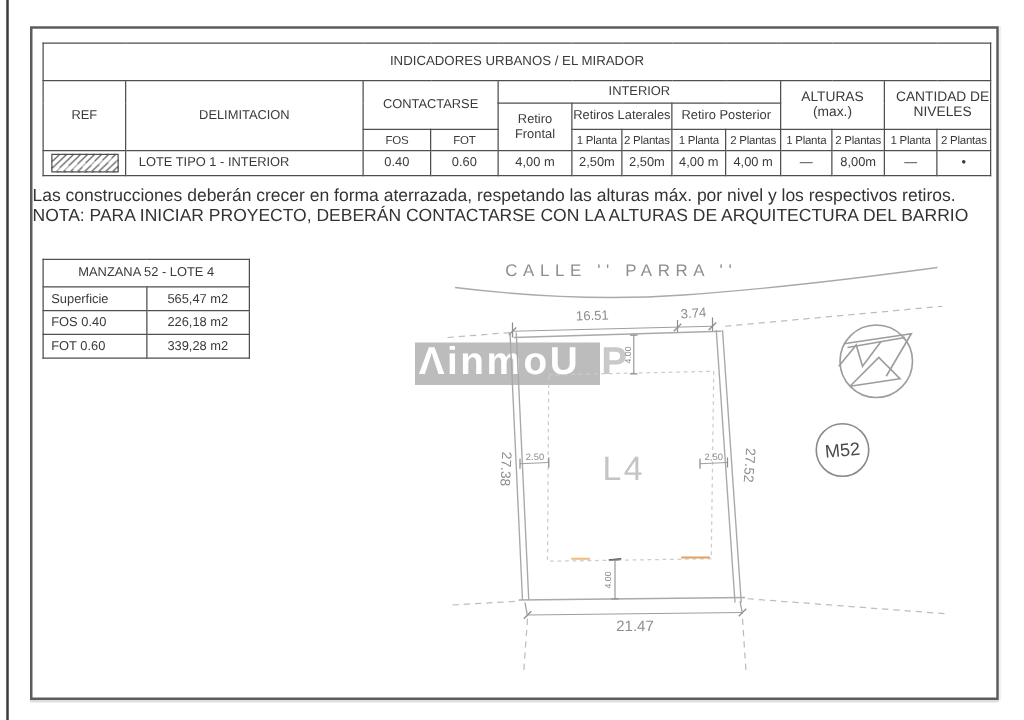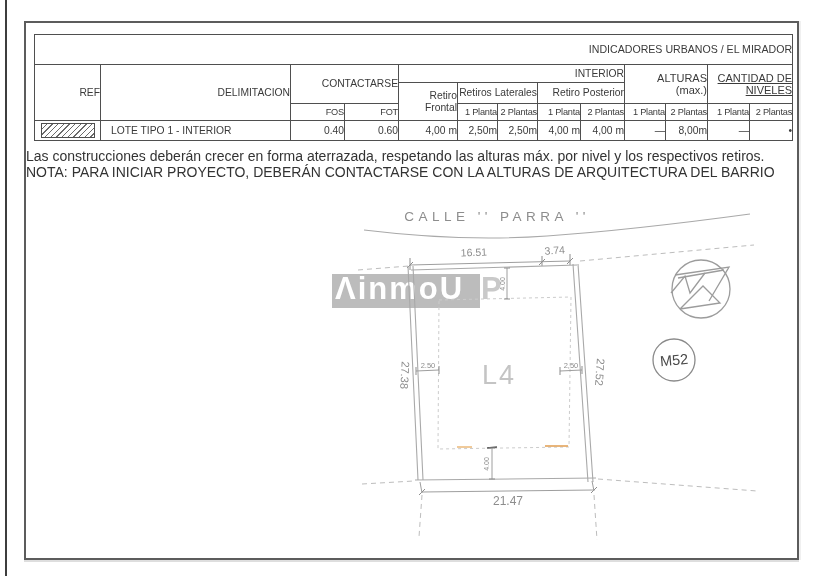--- a/index.html
+++ b/index.html
@@ -4,30 +4,30 @@
 <style>
   html,body{margin:0;padding:0;background:#ffffff;}
   #screen{position:relative;width:819px;height:576px;background:#ffffff;overflow:hidden;
           font-family:"Liberation Sans",sans-serif;color:#3a3a3a;}
   #scan-line{position:absolute;left:5px;top:0;width:2px;height:576px;background:#3d3d3d;}
   #page{position:absolute;left:24px;top:21px;width:771px;height:535px;background:#fff;
         border:2px solid #5c5c5c;box-shadow:0 2px 0 rgba(0,0,0,.13),2px 0 0 rgba(0,0,0,.06);}
   
   table{border-collapse:collapse;table-layout:fixed;}
   #tbl-ind{position:absolute;left:8px;top:11px;width:758px;}
-  #tbl-ind td{border:1px solid #4f4f4f;text-align:right;vertical-align:middle;
+  #tbl-ind td{border:1px solid #4f4f4f;text-align:center;vertical-align:middle;
               font-size:10.3px;line-height:1.12;padding:0;color:#3a3a3a;background:#fff;}
   #tbl-ind tr.r-title td{height:29px;font-size:10.6px;}
   #tbl-ind tr.r-b td{height:17px;}
   #tbl-ind tr.r-c td{height:20px;}
   #tbl-ind tr.r-d td{height:16px;font-size:9.2px;letter-spacing:-0.2px;}
   #tbl-ind tr.r-data td{height:19px;}
   #tbl-ind td.al-left{text-align:left;padding-left:10px;}
   #tbl-ind td.two-line{font-size:11px;}
-  #tbl-ind td.cant{text-align:right;padding-left:8px;text-decoration:underline;}
+  #tbl-ind td.cant{text-align:center;padding-left:8px;}
   .hatch{width:52px;height:13px;margin:0 auto;border:1px solid #4f4f4f;
          background:repeating-linear-gradient(135deg,#ffffff 0 3px,#6b6b6b 3px 4px);}
   .dot-cell{font-size:13px;}
   
   .note{position:absolute;left:0;font-size:14px;color:#333;white-space:nowrap;}
   #note1{top:125px;}
   #note2{top:141px;}
   
   #tbl-lot{position:absolute;left:8px;top:184px;width:166px;}
   #tbl-lot td{border:1px solid #4f4f4f;font-size:10.3px;color:#3a3a3a;padding:0;background:#fff;}
@@ -125,20 +125,39 @@
         <td>8,00m</td>
         <td>—</td>
         <td class="dot-cell">•</td>
       </tr>
     </tbody>
       </table>
 
     <div id="note1" class="note">Las construcciones deberán crecer en forma aterrazada, respetando las alturas máx. por nivel y los respectivos retiros.</div>
     <div id="note2" class="note">NOTA: PARA INICIAR PROYECTO, DEBERÁN CONTACTARSE CON LA ALTURAS DE ARQUITECTURA DEL BARRIO</div>
 
+    <table id="tbl-lot">
+      <tbody>
+          <tr class="l-title">
+        <td colspan="2">MANZANA 52 - LOTE 4</td>
+      </tr>
+      <tr class="l-row">
+        <td class="lbl">Superficie</td>
+        <td class="val">565,47 m2</td>
+      </tr>
+      <tr class="l-row">
+        <td class="lbl">FOS  0.40</td>
+        <td class="val">226,18 m2</td>
+      </tr>
+      <tr class="l-row">
+        <td class="lbl">FOT  0.60</td>
+        <td class="val">339,28 m2</td>
+      </tr>
+    </tbody>
+      </table>
 
     <div id="wm-band"></div>
     <div id="wm-main" class="wm-txt">ΛinmoU</div>
     <div id="wm-tail" class="wm-txt">P</div>
 
     <svg id="plan-svg" width="450" height="360" viewBox="350 190 450 360">
 
       <text x="495" y="219" text-anchor="middle" class="dimtx" font-size="13.5" letter-spacing="4.5">CALLE  ''  PARRA  ''</text>
 
       <path class="ln2" d="M 362,228 Q 460,240 545,234 T 748,212"></path>

